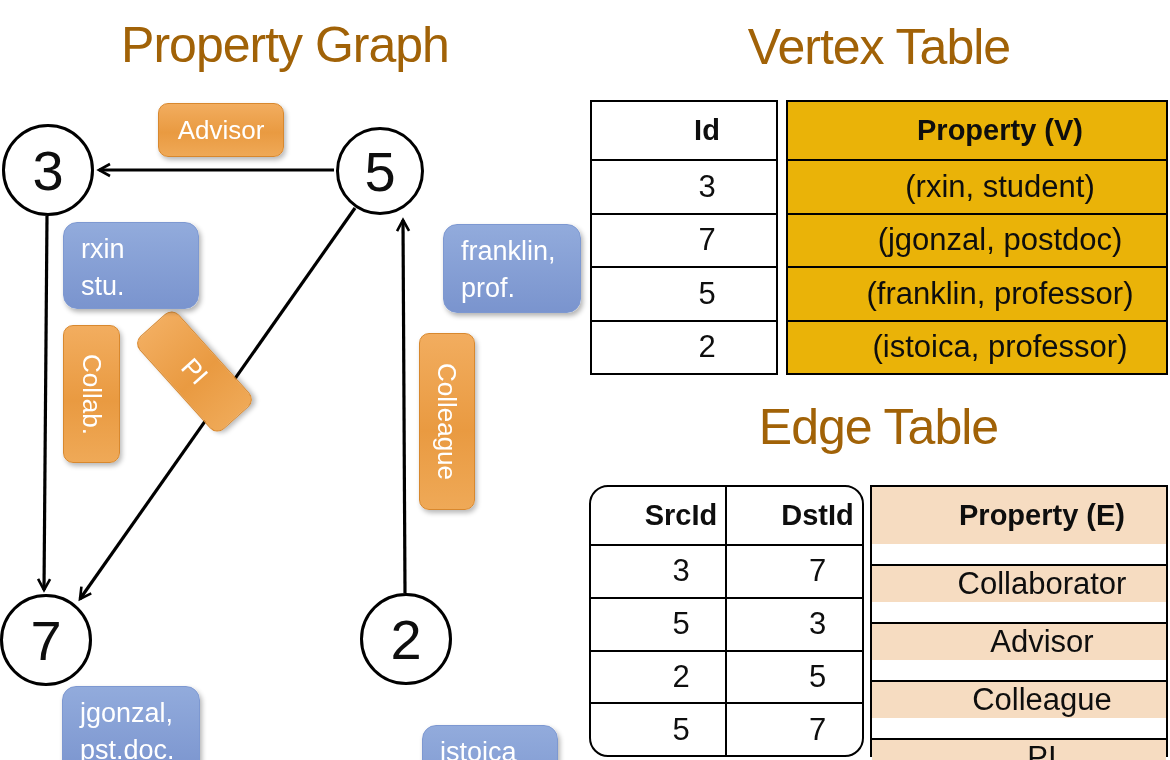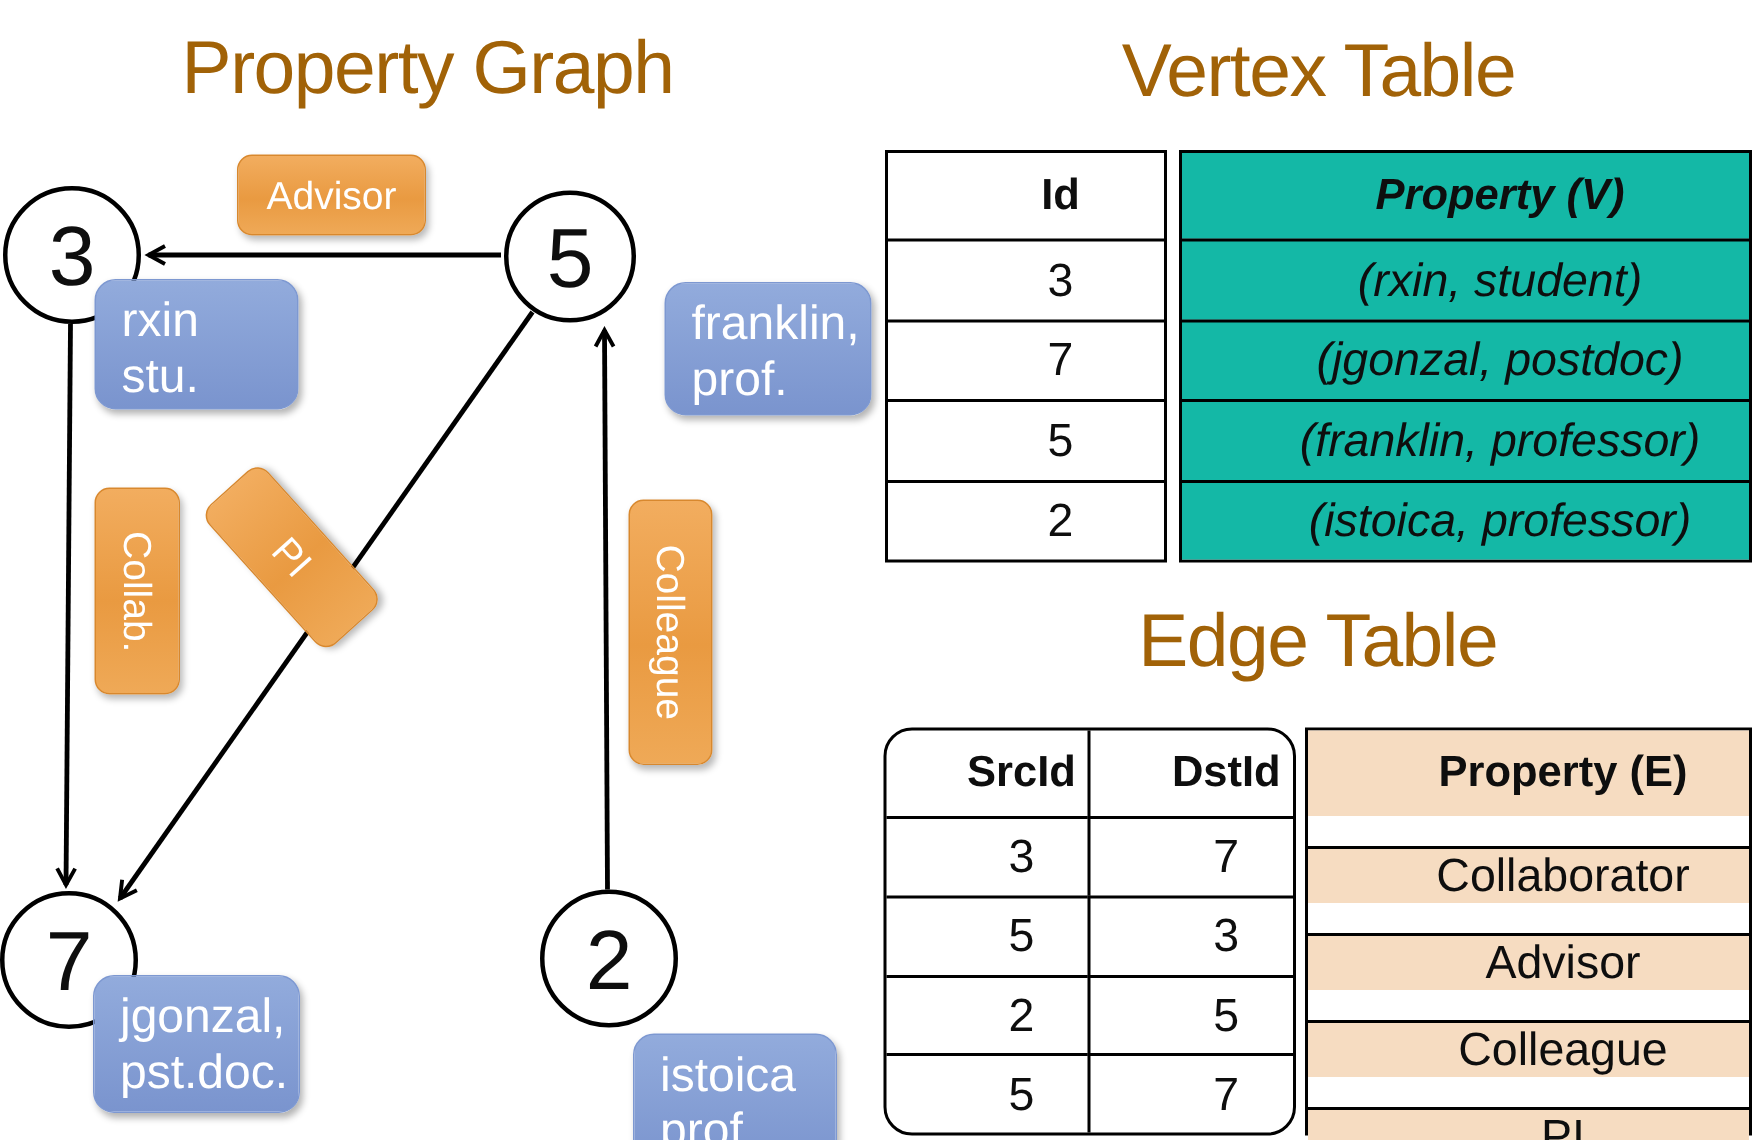--- a/index.html
+++ b/index.html
@@ -28,36 +28,36 @@
     display:flex;align-items:center;justify-content:center;
     color:#fff;font-size:26px;
   }
   .elabel .vtext{transform:rotate(90deg);white-space:nowrap;}
   
   .vbox{
     position:absolute;box-sizing:border-box;z-index:4;
     background:linear-gradient(180deg,#92abdc 0%,#7a94ce 100%);
     border:1.5px solid #7d98d1;border-radius:14px;
     box-shadow:2px 3px 5px rgba(0,0,0,.3);
-    color:#fff;font-size:32px;line-height:37px;padding:8px 12px 0 17px;
+    color:#fff;font-size:27px;line-height:37px;padding:8px 12px 0 17px;margin-top:36px;
   }
   
   .tablewrap{position:absolute;display:flex;}
   .subtable{
     box-sizing:border-box;border:2.5px solid #000;background:#fff;
     display:grid;grid-template-rows:57px repeat(4,1fr);
   }
   .cell{
     display:flex;align-items:center;justify-content:center;
     font-size:31px;white-space:nowrap;box-sizing:border-box;padding-left:46px;
   }
   .cell.head{font-weight:bold;font-size:29px;}
   .cell.bt{border-top:2.5px solid #000;}
   .cell.bl{border-left:2.5px solid #000;}
-  .vprop .cell{background:#14b8a6;font-style:italic;}
+  .vprop .cell{background:#eab308;}
   .eprop .cell{background:#f6dcc1;}
   .idgrid{grid-template-columns:134px 1fr;}
 </style>
 </head>
 <body>
 
 <div id="stage">
 
   <div class="title" style="left:0;top:16px;width:570px;">Property Graph</div>
   <div class="title" style="left:590px;top:18px;width:578px;">Vertex Table</div>

